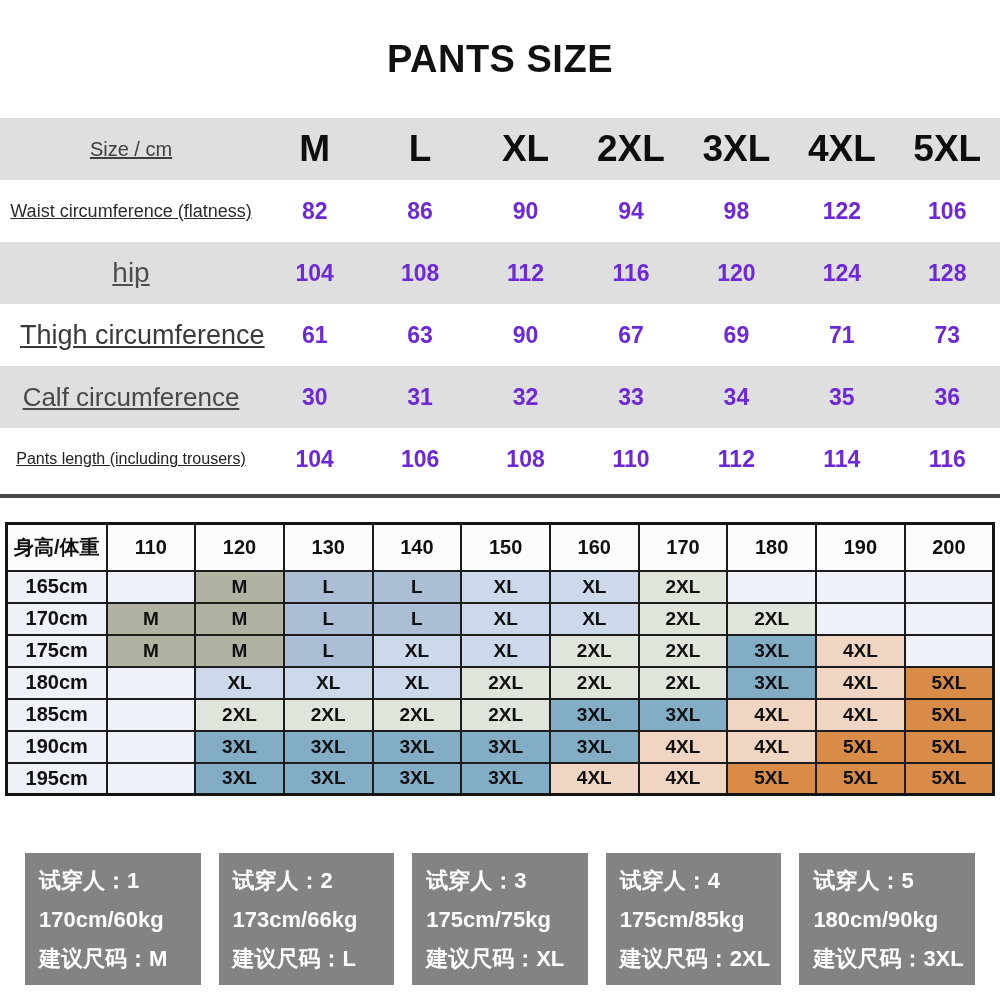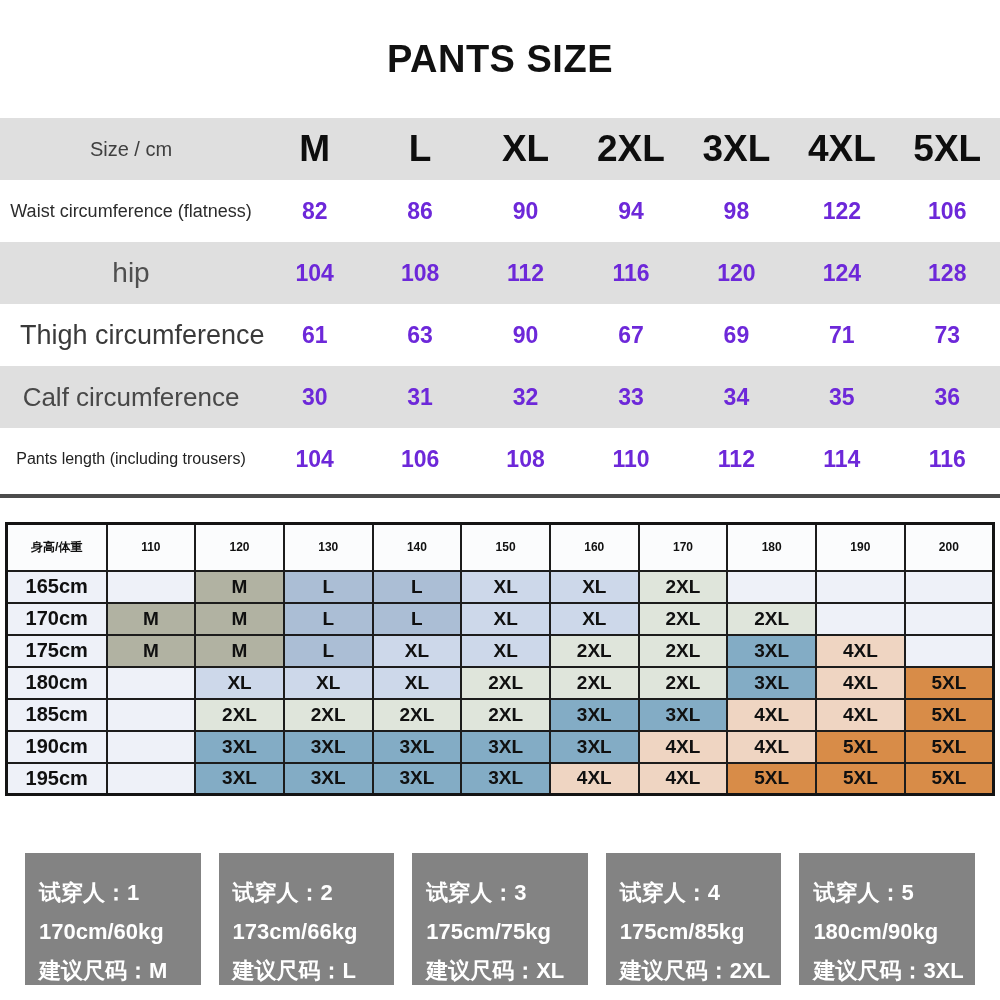--- a/index.html
+++ b/index.html
@@ -27,21 +27,21 @@
     border-collapse: collapse;
     table-layout: fixed;
   }
   .size-table tr { height: 62px; }
   .size-table tr:nth-child(odd) td { background: #dfdfdf; }
   .size-table tr:nth-child(even) td { background: #ffffff; }
   .size-table td {
     text-align: center; vertical-align: middle;
     white-space: nowrap; overflow: visible;
   }
-  .size-table td.st-label { width: 262px; }
+  .size-table td.st-label { width: 262px; text-decoration: underline; }
   .st-size   { font-size: 37px; font-weight: 700; color: #0e0e0e; }
   .st-value  { font-size: 23px; font-weight: 700; color: #6d28d9; }
   .st-header-label { font-size: 20px; color: #3f3f3f; }
   .st-label-0 { font-size: 18px; color: #2c2c2c; }
   .st-label-1 { font-size: 28px; color: #4f4f4f; }
   .st-label-2 { font-size: 27px; color: #3a3a3a; padding-left: 20px; }
   .st-label-3 { font-size: 26px; color: #484848; }
   .st-label-4 { font-size: 16px; color: #222222; }
 
   
@@ -58,35 +58,35 @@
     table-layout: fixed;
     border: 3px solid #141414;
   }
   .matrix-table td {
     border: 2px solid #1c1c1c;
     text-align: center; vertical-align: middle;
     font-weight: 700; color: #101010;
   }
   .matrix-table tr { height: 32px; }
   .matrix-table tr.mt-header-row { height: 47px; }
-  .mt-header-row td { background: #fbfcfd; font-size: 12px; }
+  .mt-header-row td { background: #fbfcfd; font-size: 20px; }
   .mt-corner { font-size: 18px; }
   .mt-rowlabel { background: #eef1f8; font-size: 20px; }
   .mt-cell { font-size: 19px; }
   .matrix-table td.mt-first-col { width: 100px; }
 
   
   .cards {
     position: absolute; top: 853px; left: 25px; right: 25px;
     display: flex; gap: 18px;
   }
   .card {
     flex: 1; height: 132px;
     background: #838383; color: #ffffff;
-    padding: 20px 14px;
+    padding: 8px 14px;
     font-size: 22px; font-weight: 600;
     line-height: 39px;
     white-space: nowrap; overflow: hidden;
   }
 </style>
 </head>
 <body>
 
 <div class="page">
 

